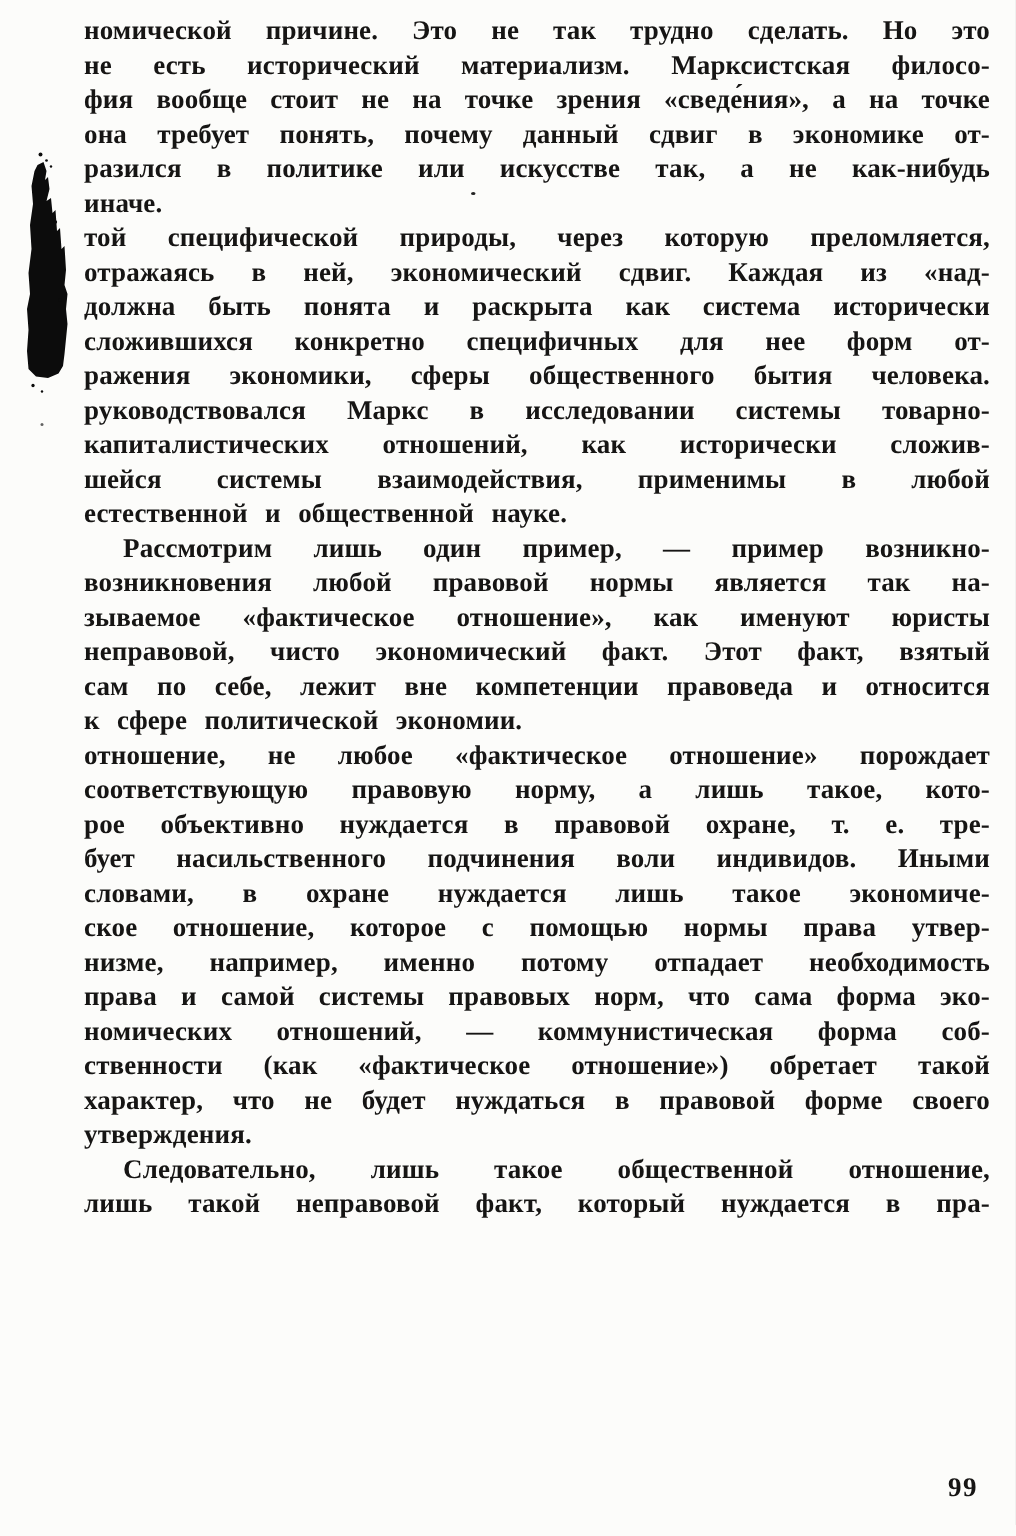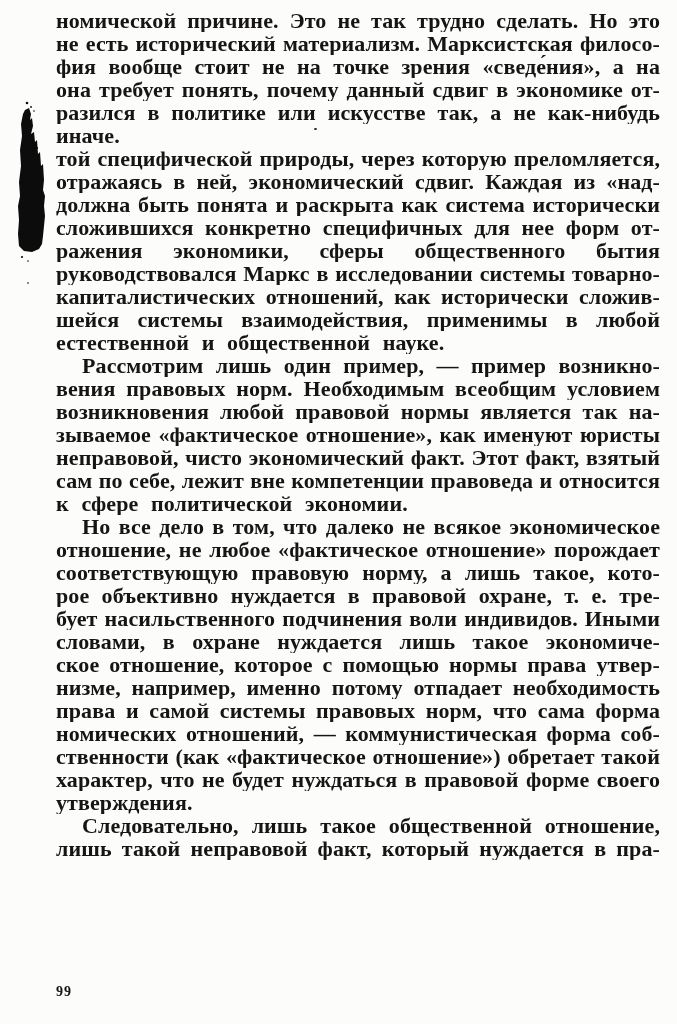--- a/index.html
+++ b/index.html
@@ -18,40 +18,41 @@
   .text-block {
     position: absolute;
     left: 56px;
     top: 9px;
     width: 604px;
   }
   .para { margin: 0; padding: 0; }
   .line {
     height: 23px;
     line-height: 23px;
-    font-size: 22px;
+    font-size: 18px;
     letter-spacing: 0.1px;
     text-align: justify;
     text-align-last: justify;
     overflow: hidden;
     white-space: nowrap; 
     white-space: normal;
   }
   .line.indent { text-indent: 26px; }
   .line.short {
     text-align-last: left;
     word-spacing: 7px;
   }
   .line i { font-style: italic; }
   .page-number {
     position: absolute;
     top: 980px;
     left: 56px;
     width: 596px;
-    font-size: 14px;
+    text-align: right;
+    font-size: 18px;
     line-height: 23px;
     letter-spacing: 1px;
   }
   .ink-stain {
     position: absolute;
     left: 13px;
     top: 100px;
     width: 36px;
     height: 168px;
     pointer-events: none;
@@ -109,29 +110,27 @@
         <div class="line"><span>ражения экономики, сферы общественного бытия человека.</span></div>
       </div>
       <div class="para">
         <div class="line"><span>руководствовался Маркс в исследовании системы товарно-</span></div>
         <div class="line"><span>капиталистических отношений, как исторически сложив-</span></div>
         <div class="line"><span>шейся системы взаимодействия, применимы в любой</span></div>
         <div class="line short"><span>естественной и общественной науке.</span></div>
       </div>
       <div class="para">
         <div class="line indent"><span>Рассмотрим лишь один пример, — пример возникно-</span></div>
-        <div class="line"><span>вения правовых норм. Необходимым всеобщим условием</span></div>
         <div class="line"><span>возникновения любой правовой нормы является так на-</span></div>
         <div class="line"><span>зываемое «фактическое отношение», как именуют юристы</span></div>
         <div class="line"><span>неправовой, чисто экономический факт. Этот факт, взятый</span></div>
         <div class="line"><span>сам по себе, лежит вне компетенции правоведа и относится</span></div>
         <div class="line short"><span>к сфере политической экономии.</span></div>
       </div>
       <div class="para">
-        <div class="line indent"><span>Но все дело в том, что далеко не всякое экономическое</span></div>
         <div class="line"><span>отношение, не любое «фактическое отношение» порождает</span></div>
         <div class="line"><span>соответствующую правовую норму, а лишь такое, кото-</span></div>
         <div class="line"><span>рое объективно нуждается в правовой охране, т. е. тре-</span></div>
         <div class="line"><span>бует насильственного подчинения воли индивидов. Иными</span></div>
         <div class="line"><span>словами, в охране нуждается лишь такое экономиче-</span></div>
         <div class="line"><span>ское отношение, которое с помощью нормы права утвер-</span></div>
         <div class="line"><span>низме, например, именно потому отпадает необходимость</span></div>
         <div class="line"><span>права и самой системы правовых норм, что сама форма эко-</span></div>
         <div class="line"><span>номических отношений, — коммунистическая форма соб-</span></div>
         <div class="line"><span>ственности (как «фактическое отношение») обретает такой</span></div>

